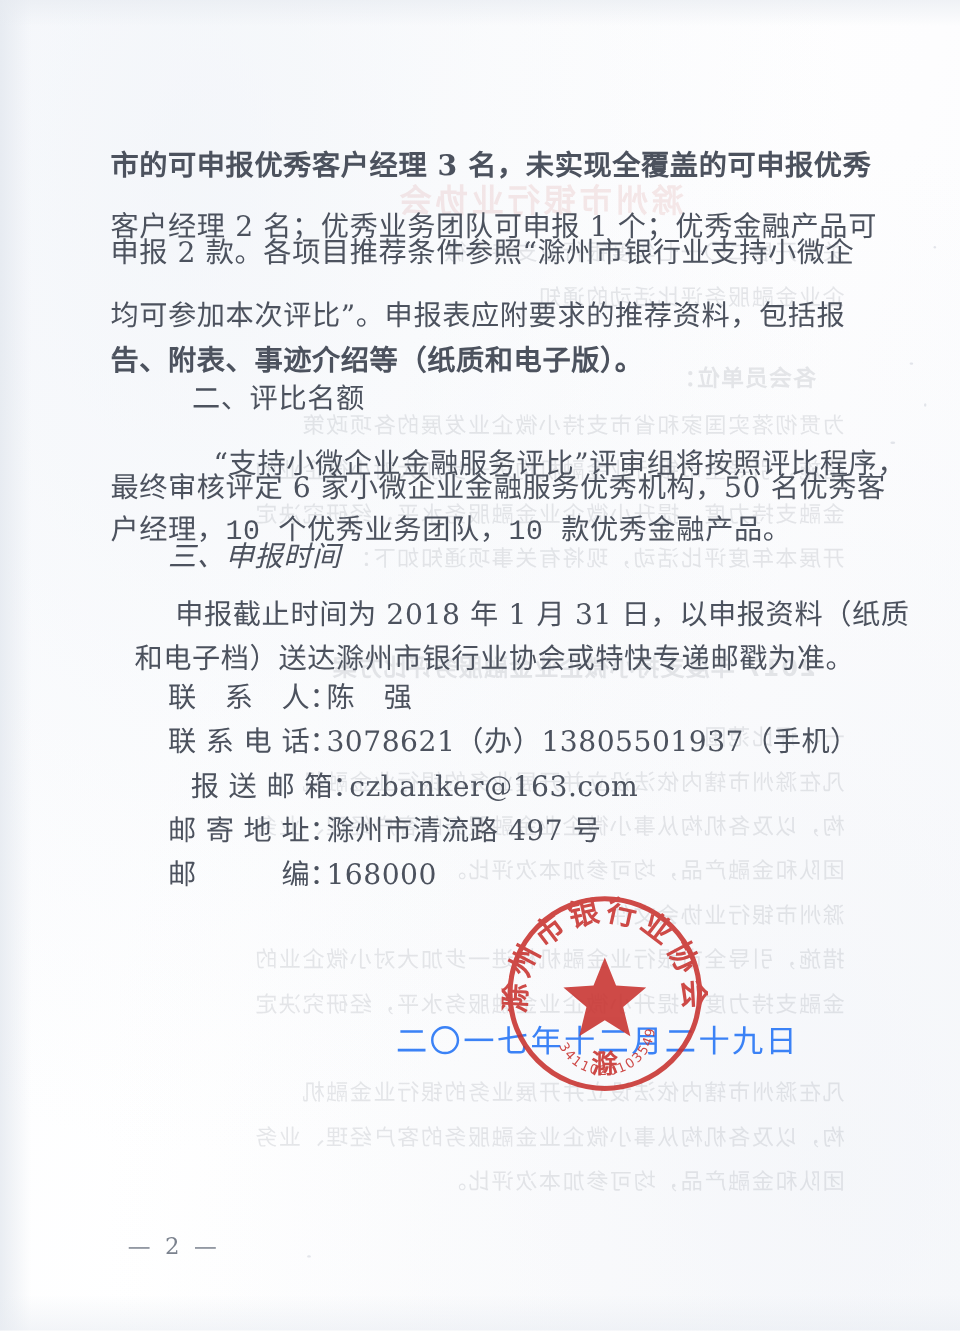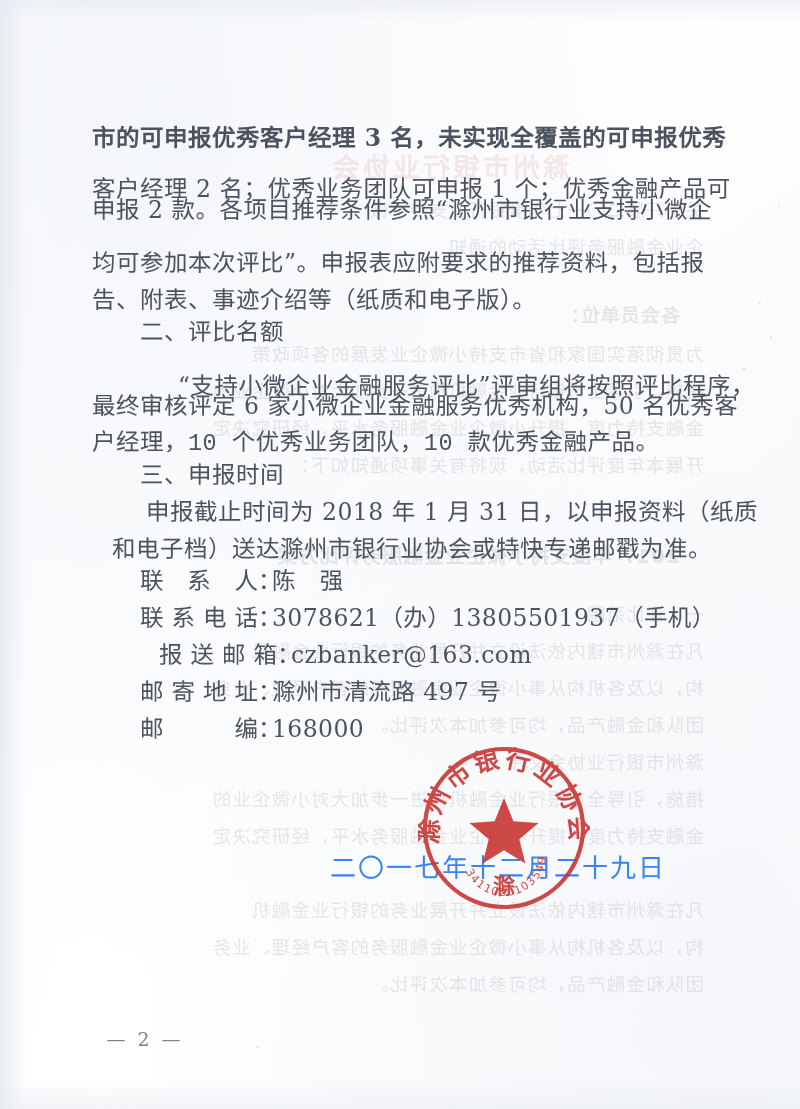--- a/index.html
+++ b/index.html
@@ -198,28 +198,28 @@
     <div class="bleed-line" style="top:933px;">构，以及各机构从事小微企业金融服务的客户经理、业务</div>
     <div class="bleed-line" style="top:970px;">团队和金融产品，均可参加本次评比。</div>
   </div>
 
   <div id="body-text">
 
     <div class="ln" style="top:120px;font-weight:bold;">市的可申报优秀客户经理 3 名，未实现全覆盖的可申报优秀</div>
     <div class="ln" style="top:171px;">客户经理 2 名；优秀业务团队可申报 1 个；优秀金融产品可</div>
     <div class="ln" style="top:192px;text-align:center;">申报 2 款。各项目推荐条件参照“滁州市银行业支持小微企</div>
     <div class="ln" style="top:245px;">均可参加本次评比”。申报表应附要求的推荐资料，包括报</div>
-    <div class="ln" style="top:282px;">告、附表、事迹介绍等（纸质和电子版）。</div>
-
-    <div class="ln indent1" style="top:314px;">二、评比名额</div>
+    <div class="ln" style="top:282px;font-weight:bold;">告、附表、事迹介绍等（纸质和电子版）。</div>
+
+    <div class="ln indent1" style="top:314px;margin-left:20px;">二、评比名额</div>
     <div class="ln indent2" style="top:368px;margin-left:32px;">“支持小微企业金融服务评比”评审组将按照评比程序，</div>
     <div class="ln" style="top:388px;">最终审核评定 6 家小微企业金融服务优秀机构，50 名优秀客</div>
     <div class="ln" style="top:425px;font-family:Liberation Mono, monospace;">户经理，10 个优秀业务团队，10 款优秀金融产品。</div>
 
-    <div class="ln indent1" style="top:457px;">三、申报时间</div>
+    <div class="ln indent1" style="top:446px;font-style:italic;">三、申报时间</div>
     <div class="ln indent2" style="top:494px;">申报截止时间为 2018 年 1 月 31 日，以申报资料（纸质</div>
     <div class="ln" style="top:531px;text-align:right;">和电子档）送达滁州市银行业协会或特快专递邮戳为准。</div>
 
     <div class="contact-row" style="top:563px;">
       <span class="contact-label">联系人</span><span class="contact-colon">：</span><span class="contact-value">陈　强</span>
     </div>
     <div class="contact-row" style="top:600px;">
       <span class="contact-label">联系电话</span><span class="contact-colon">：</span><span class="contact-value mono-val">3078621（办）13805501937（手机）</span>
     </div>
     <div class="contact-row" style="top:637px;margin-left:19px;">

